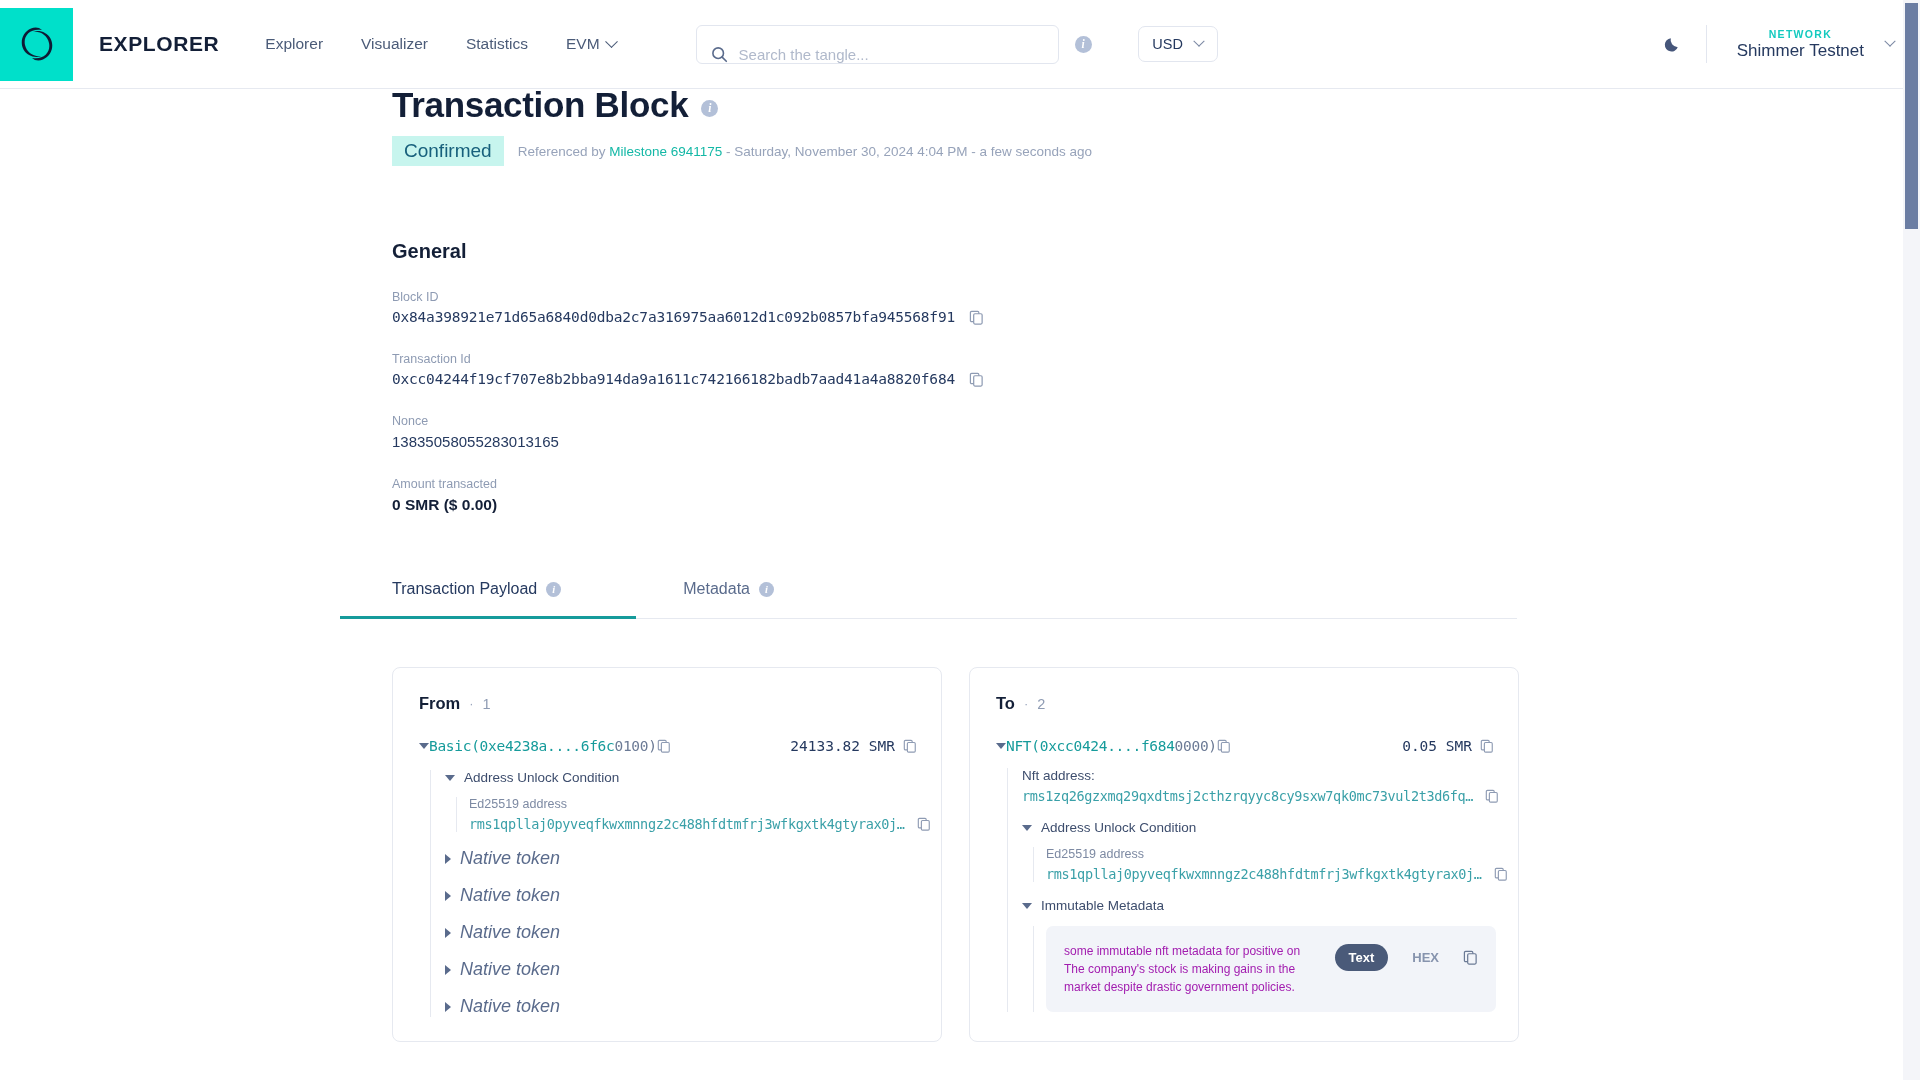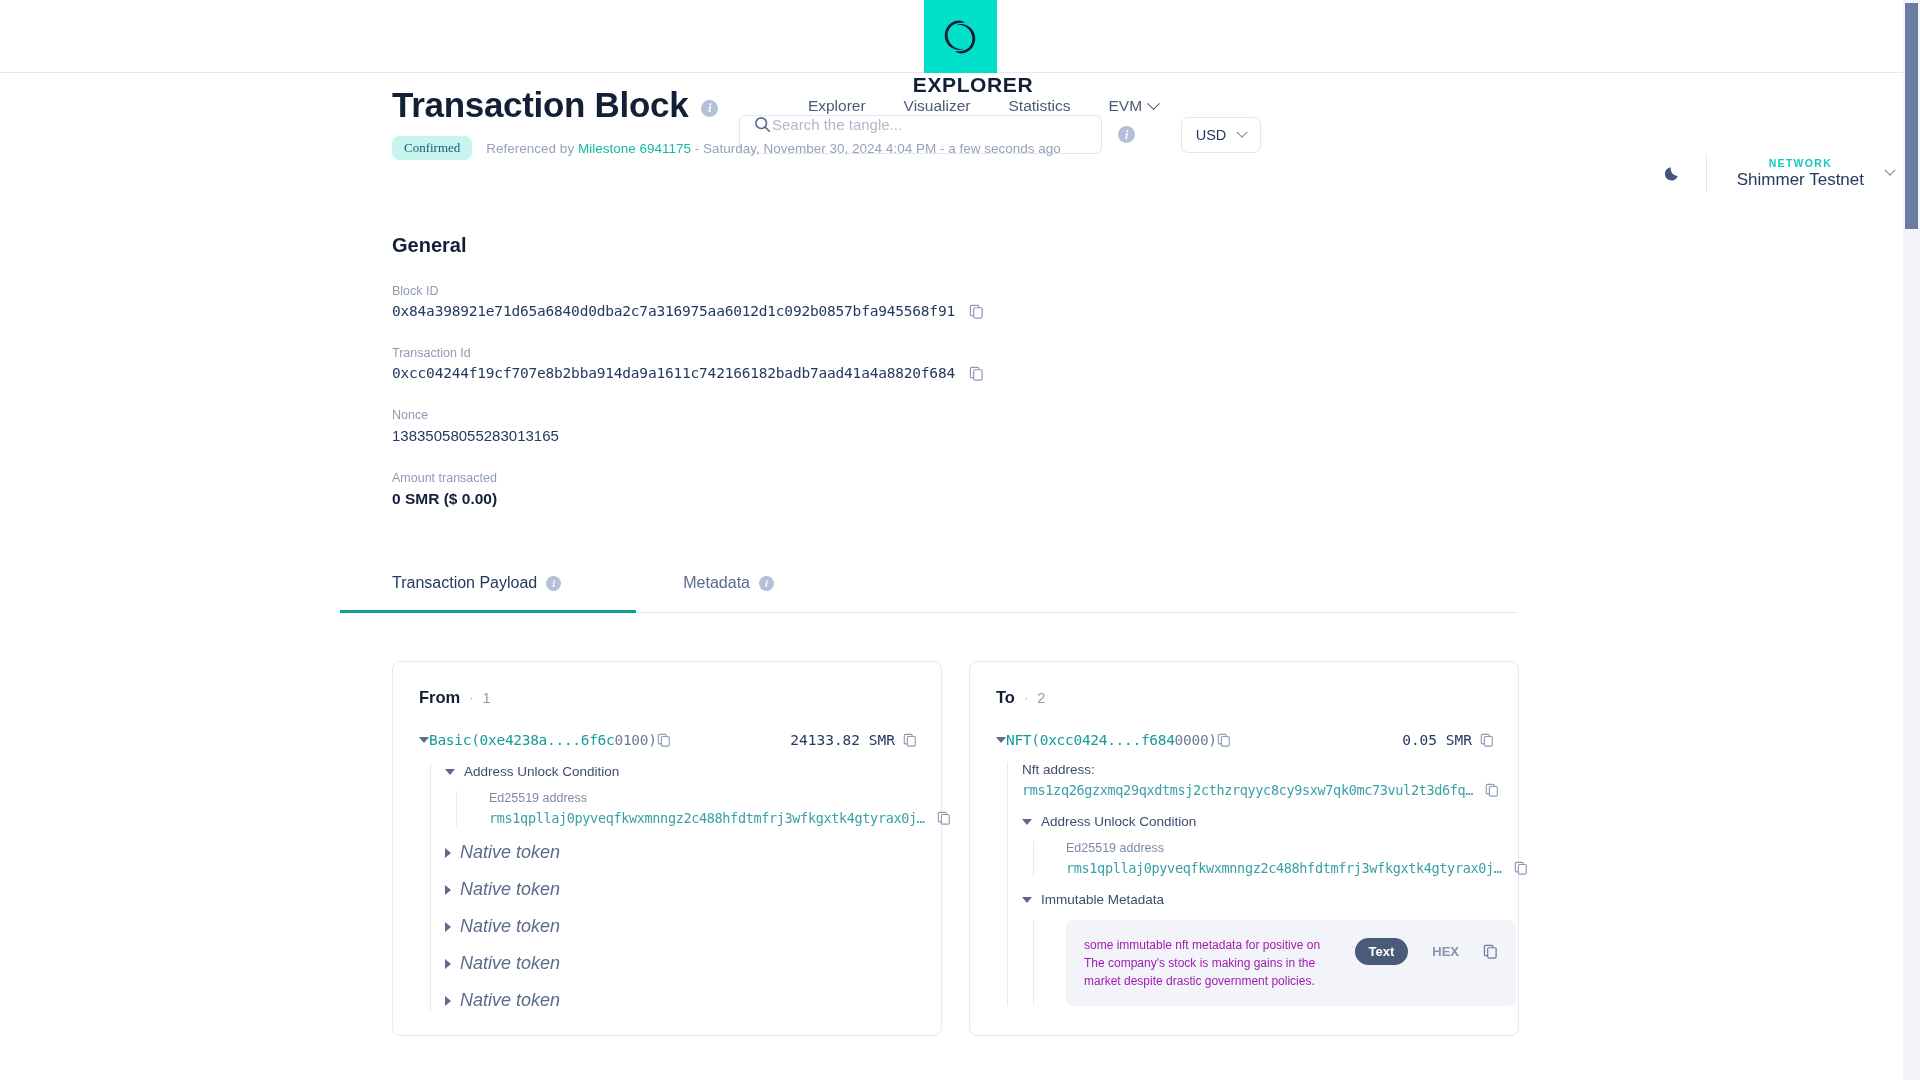--- a/index.html
+++ b/index.html
@@ -7,24 +7,24 @@
     width: 1920px; height: 1080px;
     background: #ffffff;
     font-family: "Liberation Sans", sans-serif;
     overflow: hidden;
   }
   body { position: relative; }
 
   
   .header {
     position: absolute; top: 0; left: 0;
-    width: 1920px; height: 73px;
+    width: 1920px; height: 89px;
     background: #ffffff;
     border-bottom: 1px solid #e6e9f0;
-    display: flex; align-items: center; flex-direction: column;
+    display: flex; align-items: center;
   }
   .logo-box {
     width: 73px; height: 73px;
     background: #00e0ca;
     display: flex; align-items: center; justify-content: center;
     flex: 0 0 auto;
   }
   .logo-box svg { display: block; }
   .brand {
     margin-left: 26px;
@@ -39,21 +39,21 @@
   }
   .chev {
     display: inline-block; width: 9px; height: 9px;
     border-right: 1.8px solid #4b5b78; border-bottom: 1.8px solid #4b5b78;
     transform: rotate(45deg) translate(-2px,-2px);
   }
   .search-wrap { margin-left: 80px; display: flex; align-items: center; gap: 16px; flex: 0 0 auto; }
   .search-box {
     width: 363px; height: 39px;
     border: 1px solid #e2e6ef; border-radius: 6px;
-    display: flex; align-items: flex-start; padding: 0 14px; gap: 1px;
+    display: flex; align-items: flex-end; padding: 0 14px; gap: 11px;
     background: #fff;
   }
   .search-box svg { flex: 0 0 auto; }
   .search-input {
     border: none; outline: none; font-size: 15px;
     color: #25395f; width: 100%;
     font-family: "Liberation Sans", sans-serif;
     background: transparent;
   }
   .search-input::placeholder { color: #b0b9cb; }
@@ -101,21 +101,21 @@
   .title-info {
     width: 17px; height: 17px; border-radius: 50%;
     background: #b3c0d8; color: #fff;
     font-size: 11.5px; font-weight: 700; font-style: italic;
     display: flex; align-items: center; justify-content: center;
     font-family: "Liberation Serif", serif; cursor: pointer; margin-top: 6px;
   }
   .status-row { display: flex; align-items: center; gap: 14px; margin-top: 11px; }
   .badge {
     background: #c7f5ee; color: #17607c;
-    font-size: 13px; padding: 4px 12px; border-radius: 7px; font-family: Liberation Serif, serif;
+    font-size: 19px; padding: 4px 12px; border-radius: 0;
   }
   .ref-text { font-size: 13.5px; color: #97a3ba; }
   .ref-text .link { color: #14b8a6; cursor: pointer; }
 
   .section-title { font-size: 20px; font-weight: 700; color: #131f37; margin-top: 74px; }
 
   .field { margin-top: 27px; }
   .field-label { font-size: 12.5px; color: #8e9bb3; }
   .field-value-row { display: flex; align-items: center; gap: 14px; margin-top: 5px; }
   .mono {
@@ -188,21 +188,21 @@
   .amount {
     margin-left: auto; display: flex; align-items: center; gap: 8px;
     font-family: "DejaVu Sans Mono", monospace; font-size: 14.5px; color: #25395f;
   }
 
   .nest { margin-left: 11px; padding-left: 14px; border-left: 1px solid #e6e9f0; }
   .sub-row { display: flex; align-items: center; gap: 9px; margin-top: 16px; }
   .sub-label { font-size: 18px; color: #5a6b8c; font-style: italic; }
   .sub-label-strong { font-size: 13.5px; color: #3d4d6d; font-weight: 400; }
 
-  .addr-block { margin-left: 11px; padding-left: 32px; border-left: 1px solid #e6e9f0; margin-top: 12px; }
+  .addr-block { margin-left: 11px; padding-left: 12px; border-left: 1px solid #e6e9f0; margin-top: 12px; }
   .addr-label { font-size: 12.5px; color: #7d8aa3; }
   .addr-row { display: flex; align-items: center; gap: 12px; margin-top: 5px; }
   .addr-val {
     font-family: "DejaVu Sans Mono", monospace; font-size: 13.5px;
     color: #3aa0a8; letter-spacing: -0.35px; cursor: pointer;
   }
   .nft-addr-label { font-size: 13.5px; color: #3d4d6d; margin-top: 14px; }
 
   .meta-card {
     background: #f2f4f9; border-radius: 7px;

